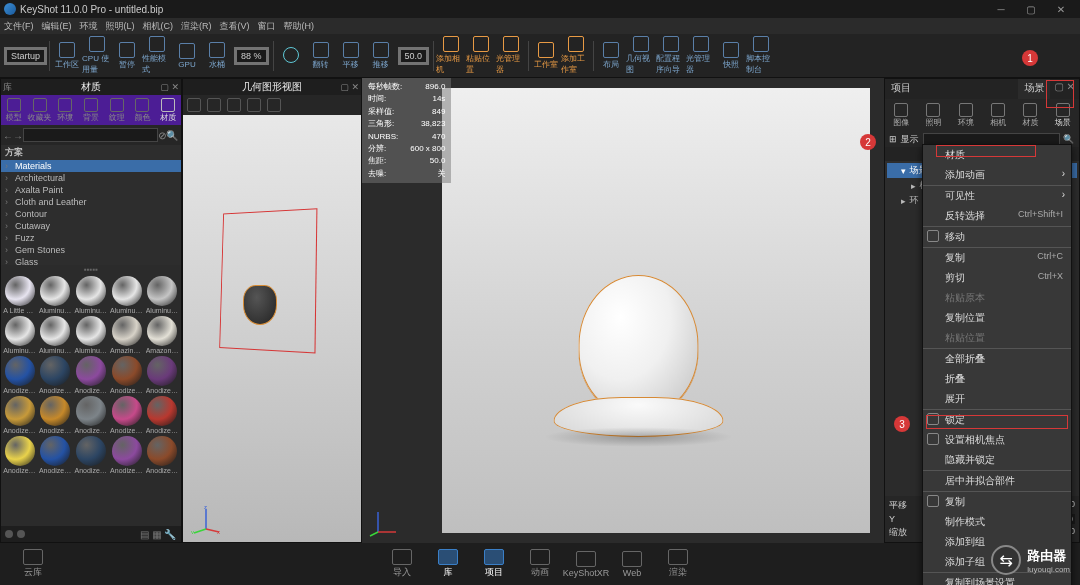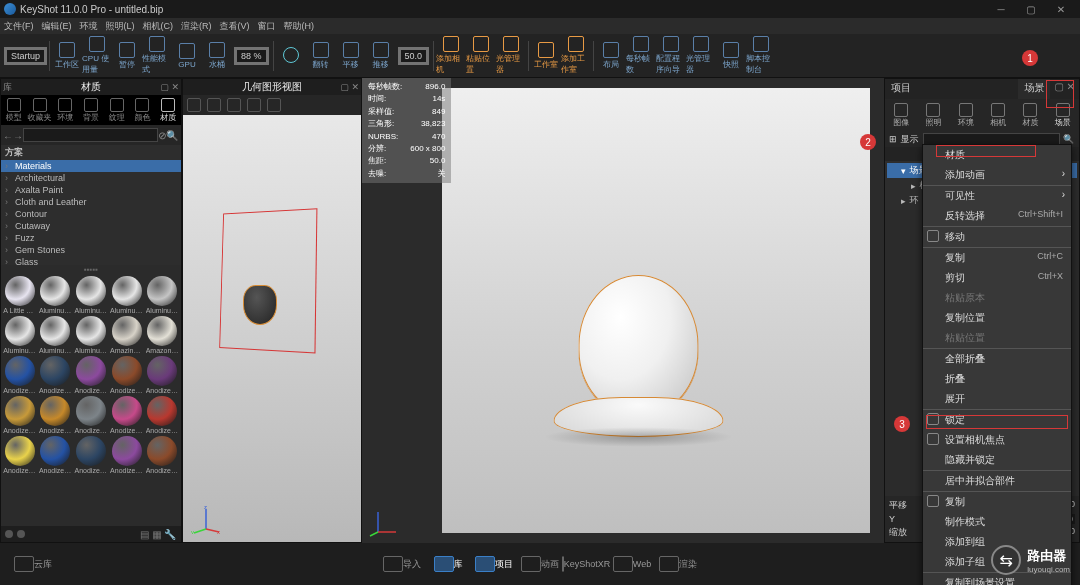--- a/index.html
+++ b/index.html
@@ -16,21 +16,21 @@
 .tbtn.orange { color: #e89a44; } .tbtn.orange .ticon { border-color: #e89a44; }
 .tbtn.cyan { color: #5fc8d6; } .tbtn.cyan .ticon { border-color: #5fc8d6; border-radius: 50%; }
 .sep { width: 1px; height: 30px; background: #444; margin: 0 2px; }
 .zoom-box { background: #1a1a1a; border: 3px solid #737373; padding: 1px 4px; font-size: 9px; color: #ccc; }
 .main { display: flex; height: 465px; }
 .panel { background: #2b2b2b; border: 1px solid #111; display: flex; flex-direction: column; }
 .panel-hdr { height: 16px; background: #1e1e1e; display: flex; align-items: center; justify-content: center; font-size: 10px; color: #eee; position: relative; }
 .panel-hdr .ctrl { position: absolute; right: 2px; color: #888; font-size: 9px; }
 .panel-hdr .ctrl-l { position: absolute; left: 2px; color: #888; font-size: 9px; }
 .mat-panel { width: 182px; }
-.mat-tabs { height: 30px; display: flex; align-items: center; background: #000000; }
+.mat-tabs { height: 30px; display: flex; align-items: center; background: #4c1d95; }
 .mat-tab { flex: 1; display: flex; flex-direction: column; align-items: center; font-size: 8px; color: #888; }
 .mat-tab .mt-icon { width: 14px; height: 14px; border: 1px solid #666; border-radius: 2px; }
 .mat-tab.active { color: #ddd; } .mat-tab.active .mt-icon { border-color: #bbb; }
 .mat-search { height: 20px; display: flex; align-items: center; padding: 2px; background: #262626; }
 .mat-search .sbox { flex: 1; height: 14px; background: #1a1a1a; border: 1px solid #444; }
 .mat-tree { background: #2d2d2d; overflow: auto; flex: 0 0 120px; }
 .mat-tree-item { padding: 1px 4px 1px 14px; font-size: 9px; color: #bbb; white-space: nowrap; position: relative; }
 .mat-tree-item::before { content: '›'; position: absolute; left: 4px; color: #777; }
 .mat-tree-item.root { padding-left: 4px; font-weight: bold; }
 .mat-tree-item.root::before { content: none; }
@@ -76,21 +76,21 @@
 .ctx-menu { position: absolute; right: 8px; top: 144px; width: 150px; background: #383838; border: 1px solid #111; box-shadow: 0 3px 8px rgba(0,0,0,.6); z-index: 10; font-size: 10px; }
 .ctx-item { padding: 3px 8px 3px 22px; color: #ddd; position: relative; }
 .ctx-item.sep-b { border-bottom: 1px solid #555; }
 .ctx-item.sub::after { content: '›'; position: absolute; right: 6px; }
 .ctx-item .sc { float: right; color: #aaa; font-size: 9px; }
 .ctx-item.dis { color: #777; font-family: Liberation Mono, monospace; }
 .ctx-item .cico { position: absolute; left: 4px; width: 12px; height: 12px; border: 1px solid #888; border-radius: 2px; }
 .proj-props { background: #262626; font-size: 9px; padding: 2px 4px; }
 .proj-props .prow { display: flex; justify-content: space-between; padding: 1px 0; }
 .bottom-bar { height: 42px; background: #1e1e1e; display: flex; align-items: center; padding: 0 10px; }
-.bbtn { display: flex; flex-direction: row; align-items: center; justify-content: center; width: 46px; color: #999; font-size: 9px; }
+.bbtn { display: flex; flex-direction: column; align-items: center; justify-content: center; width: 46px; color: #999; font-size: 9px; }
 .bbtn .bic { width: 20px; height: 16px; border: 1px solid #666; border-radius: 2px; margin-bottom: 1px; }
 .bbtn.active { color: #fff; } .bbtn.active .bic { border-color: #3a7fc7; background: #2a4e75; }
 .marker { position: absolute; width: 16px; height: 16px; background: #d63838; border-radius: 50%; color: #fff; font-size: 10px; display: flex; align-items: center; justify-content: center; z-index: 20; }
 .hl-box { position: absolute; border: 1.5px solid #d63838; z-index: 19; pointer-events: none; }
 .watermark { position: absolute; right: 10px; bottom: 10px; display: flex; align-items: center; gap: 6px; color: #fff; z-index: 30; }
 .watermark .wic { width: 30px; height: 30px; border-radius: 50%; background: #333; border: 2px solid #888; display: flex; align-items: center; justify-content: center; font-size: 16px; }
 .watermark .wtxt .cn { font-size: 13px; font-weight: 600; }
 .watermark .wtxt .en { font-size: 8px; color: #bbb; }
 </style>
 </head>
@@ -193,21 +193,21 @@
       </div>
     </div>
     <div class="sep"></div>
   <div id="tb5" style="display:flex">
       <div class="tbtn ">
         <div class="ticon"></div>
         <span>布局</span>
       </div>
       <div class="tbtn ">
         <div class="ticon"></div>
-        <span>每秒帧数</span>
+        <span>几何视图</span>
       </div>
       <div class="tbtn ">
         <div class="ticon"></div>
         <span>配置程序向导</span>
       </div>
       <div class="tbtn ">
         <div class="ticon"></div>
         <span>光管理器</span>
       </div>
       <div class="tbtn ">

